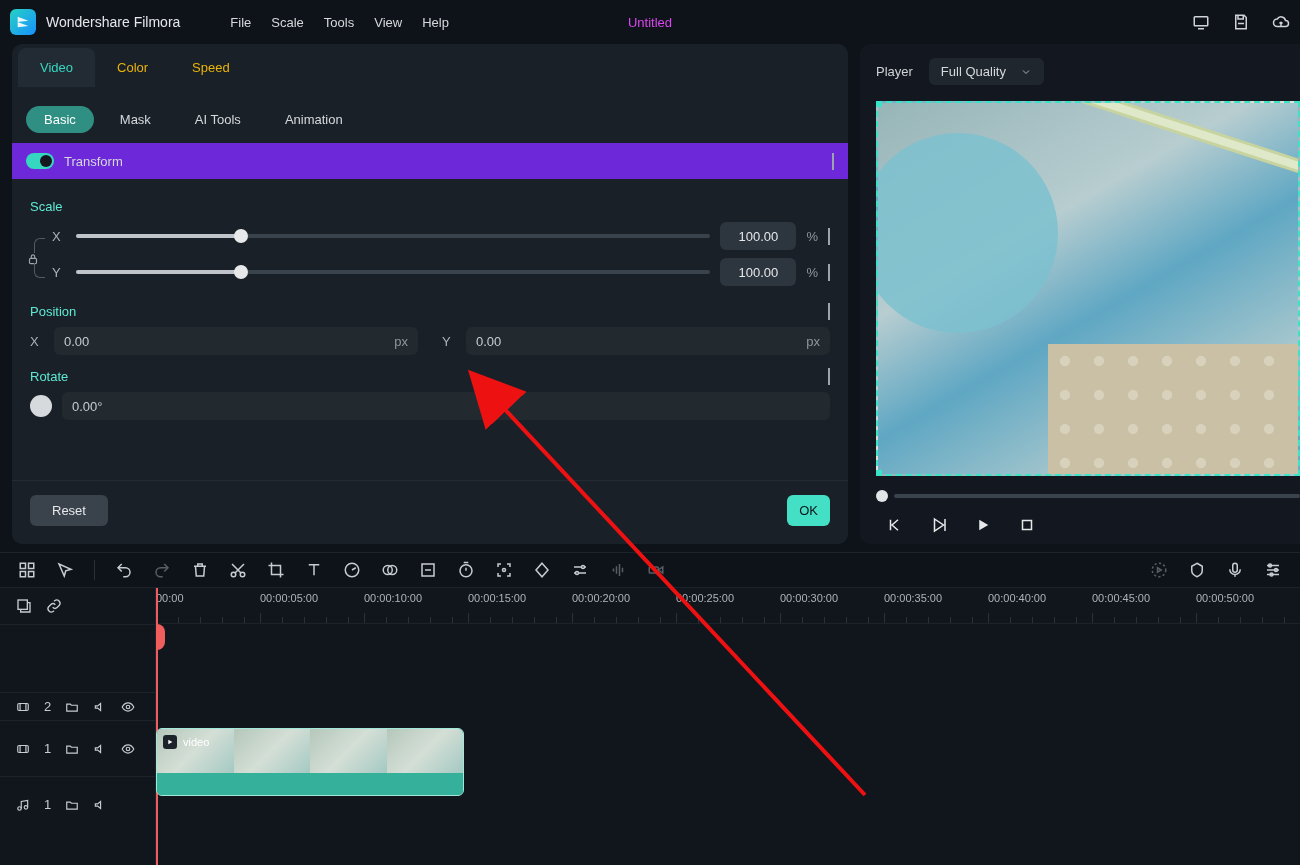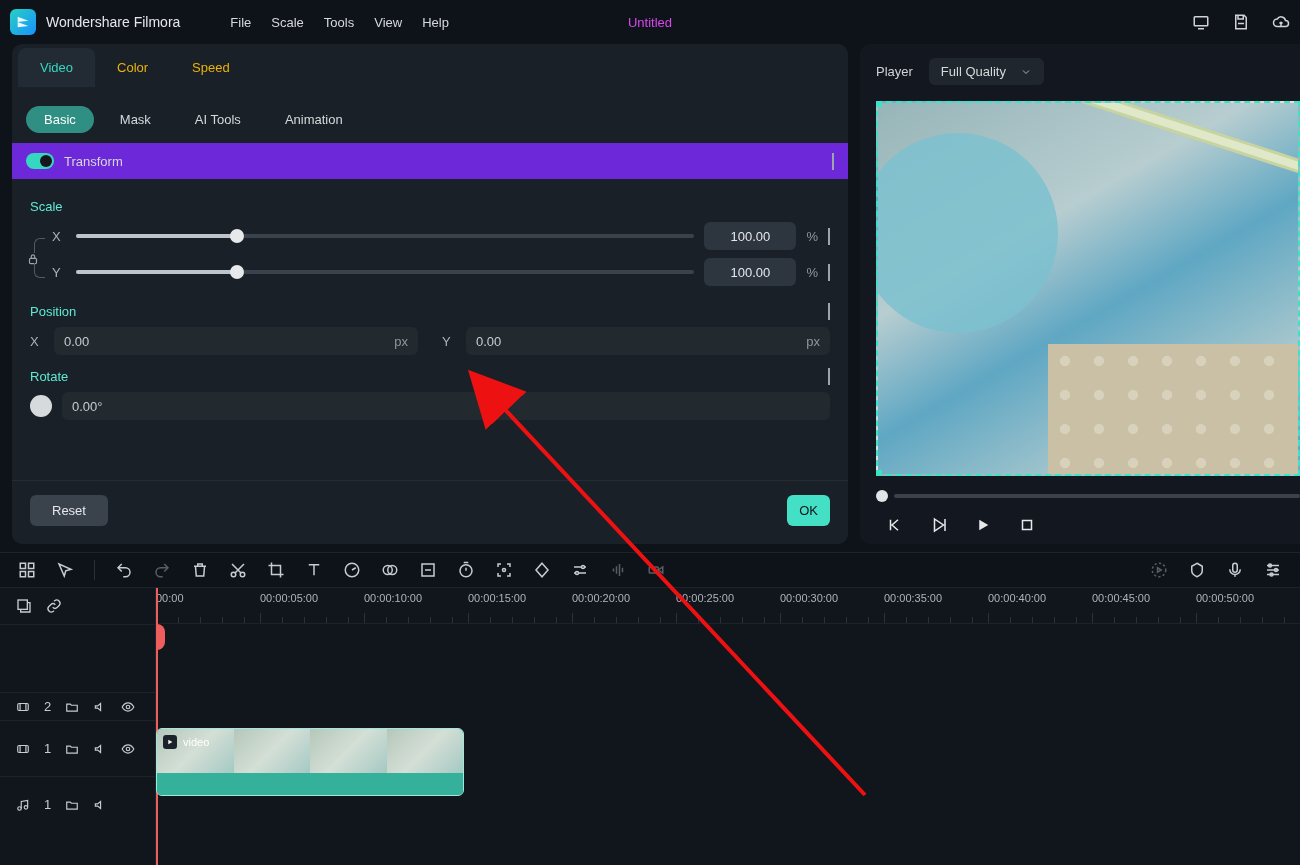--- a/index.html
+++ b/index.html
@@ -72,21 +72,21 @@
   .axis { width:14px; color:#aeb3b9; }
   .slider {
     flex:1; height:4px; background:#3a424c; border-radius:3px; position:relative;
   }
   .slider .fill { position:absolute; left:0; top:0; height:100%; background:#bfc4ca; border-radius:3px; }
   .slider .thumb {
     position:absolute; top:50%; transform:translate(-50%,-50%);
     width:14px; height:14px; border-radius:50%; background:#e6e8ea;
   }
   .valbox {
-    width:92px; height:28px; background:#2d353f; border-radius:6px;
+    width:76px; height:28px; background:#2d353f; border-radius:6px;
     display:flex; align-items:center; justify-content:center; color:#e6e8ea;
   }
   .unit { color:#8f969e; }
   .inputbox {
     background:#22292f; height:28px; border-radius:6px; padding:0 10px;
     display:flex; align-items:center; color:#c7ccd1;
   }
   .inputbox.grow { flex:1; }
   .footer {
     display:flex; padding:14px 18px 18px 18px; gap:12px;

